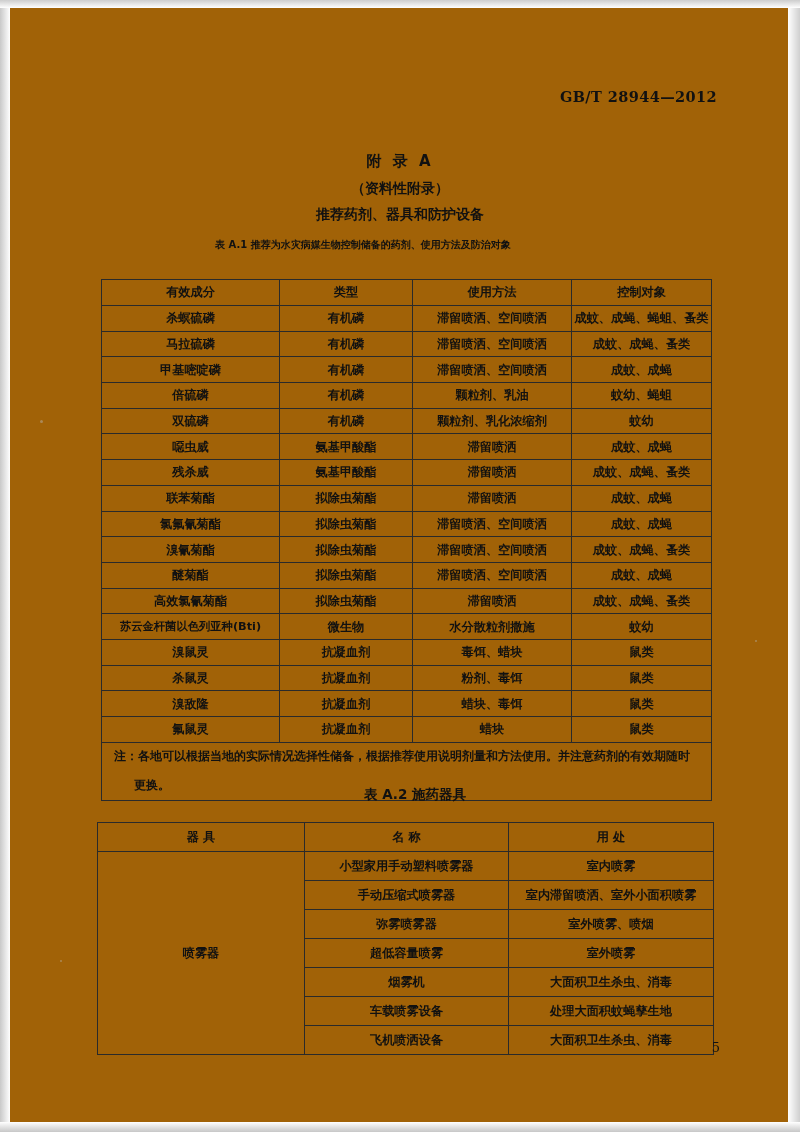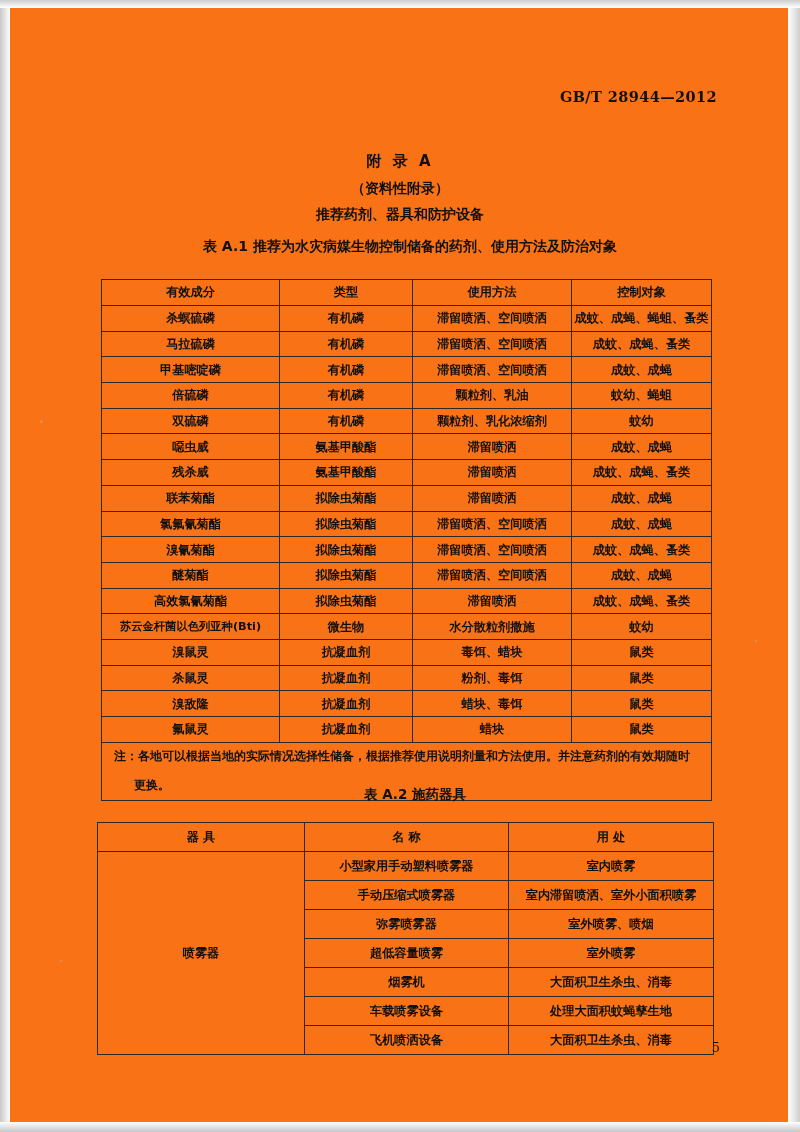--- a/index.html
+++ b/index.html
@@ -8,21 +8,21 @@
     background: #8a8a8a;
   }
   body {
     font-family: "DejaVu Sans", "Liberation Sans", sans-serif;
   }
   .page {
     position: relative;
     width: 800px;
     height: 1132px;
     margin: 0 auto;
-    background: #f97316;
+    background: #a16207;
     overflow: hidden;
     box-sizing: border-box;
   }
   
   .scan-edge-left {
     position: absolute;
     left: 0; top: 0;
     width: 10px; height: 1132px;
     background: linear-gradient(to right, #c9c9c9, #ffffff);
   }
@@ -89,23 +89,23 @@
     top: 206px;
     width: 800px;
     text-align: center;
     font-size: 14px;
     font-weight: bold;
     color: #111;
   }
 
   .table-caption-1 {
     position: absolute;
-    left: 203px;
+    left: 215px;
     top: 238px;
-    font-size: 14px;
+    font-size: 10px;
     font-weight: bold;
     color: #111;
   }
   .table-caption-2 {
     position: absolute;
     left: 15px;
     top: 786px;
     width: 800px;
     text-align: center;
     font-size: 13.5px;

